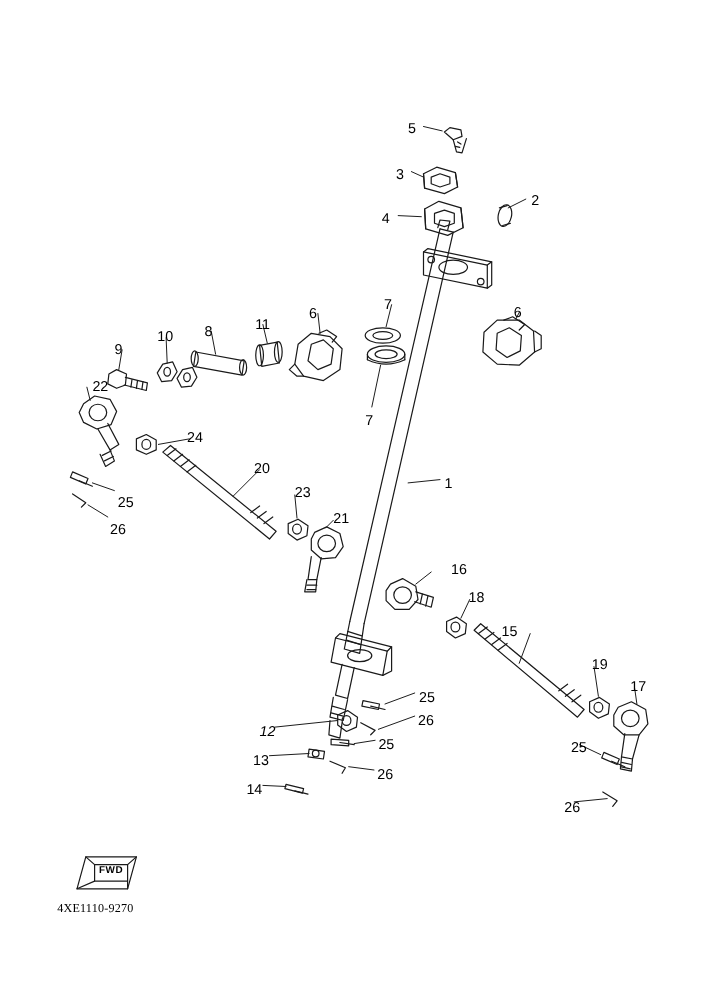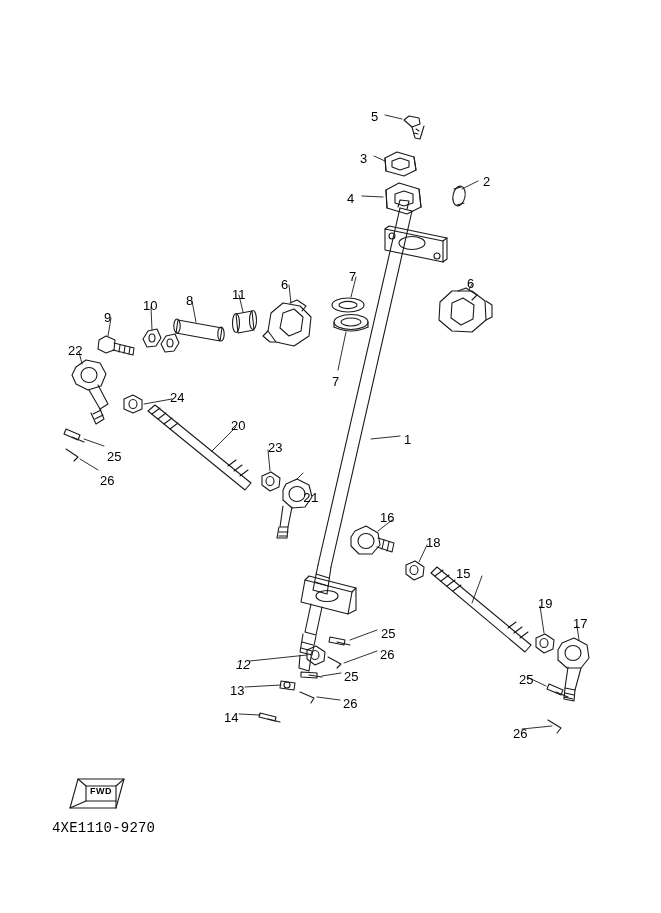--- a/index.html
+++ b/index.html
@@ -32,22 +32,22 @@
     font-size: 13px;
     color: #000000;
     line-height: 13px;
     white-space: nowrap;
     user-select: none;
   }
   .partcode {
     position: absolute;
     left: 52px;
     top: 820px;
-    font-family: Liberation Mono, monospace;
-    font-size: 14px;
+    font-family: Liberation Serif, serif;
+    font-size: 11px;
     letter-spacing: 0.2px;
     color: #000;
     white-space: nowrap;
   }
   .fwd-label {
     position: absolute;
     left: 90px;
     top: 786px;
     font-family: "Liberation Sans", sans-serif;
     font-size: 9px;
@@ -321,29 +321,29 @@
     <div class="callout" style="left: 483px; top: 175px;">2</div>
     <div class="callout" style="left: 347px; top: 192px;">4</div>
     <div class="callout" style="left: 281px; top: 278px;">6</div>
     <div class="callout" style="left: 349px; top: 270px;">7</div>
     <div class="callout" style="left: 467px; top: 277px;">6</div>
     <div class="callout" style="left: 232px; top: 288px;">11</div>
     <div class="callout" style="left: 186px; top: 294px;">8</div>
     <div class="callout" style="left: 143px; top: 299px;">10</div>
     <div class="callout" style="left: 104px; top: 311px;">9</div>
     <div class="callout" style="left: 332px; top: 375px;">7</div>
-    <div class="callout" style="left: 68px; top: 344px;">22</div>
+    <div class="callout" style="left: 84px; top: 344px;">22</div>
     <div class="callout" style="left: 170px; top: 391px;">24</div>
     <div class="callout" style="left: 231px; top: 419px;">20</div>
     <div class="callout" style="left: 404px; top: 433px;">1</div>
     <div class="callout" style="left: 107px; top: 450px;">25</div>
     <div class="callout" style="left: 268px; top: 441px;">23</div>
     <div class="callout" style="left: 100px; top: 474px;">26</div>
-    <div class="callout" style="left: 303px; top: 492px; font-family: Liberation Mono, monospace;">21</div>
-    <div class="callout" style="left: 380px; top: 511px;">16</div>
+    <div class="callout" style="left: 303px; top: 464px;">21</div>
+    <div class="callout" style="left: 410px; top: 511px;">16</div>
     <div class="callout" style="left: 426px; top: 536px;">18</div>
     <div class="callout" style="left: 456px; top: 567px;">15</div>
     <div class="callout" style="left: 538px; top: 597px;">19</div>
     <div class="callout" style="left: 573px; top: 617px;">17</div>
     <div class="callout" style="left: 381px; top: 627px;">25</div>
     <div class="callout" style="left: 380px; top: 648px;">26</div>
     <div class="callout" style="left: 236px; top: 658px; font-style: italic;">12</div>
     <div class="callout" style="left: 344px; top: 670px;">25</div>
     <div class="callout" style="left: 230px; top: 684px;">13</div>
     <div class="callout" style="left: 343px; top: 697px;">26</div>

